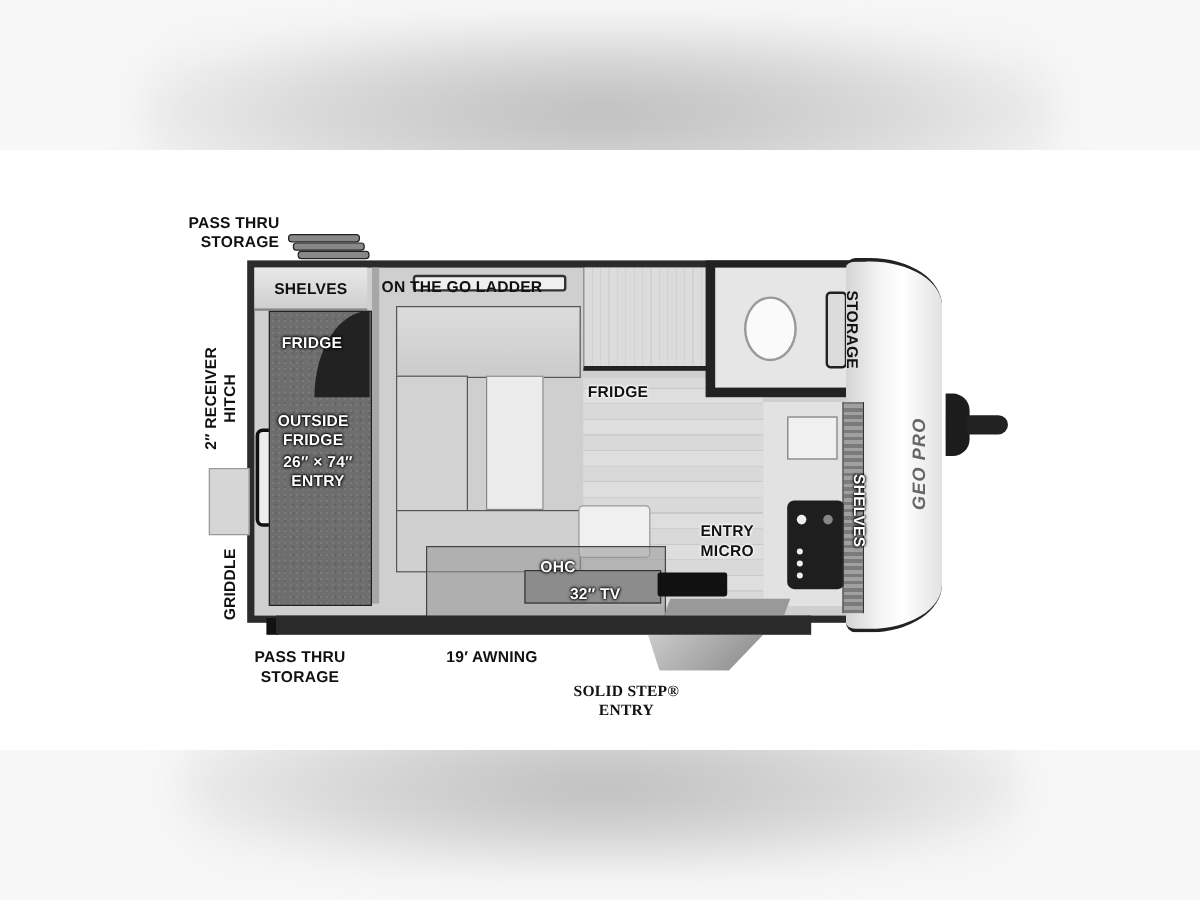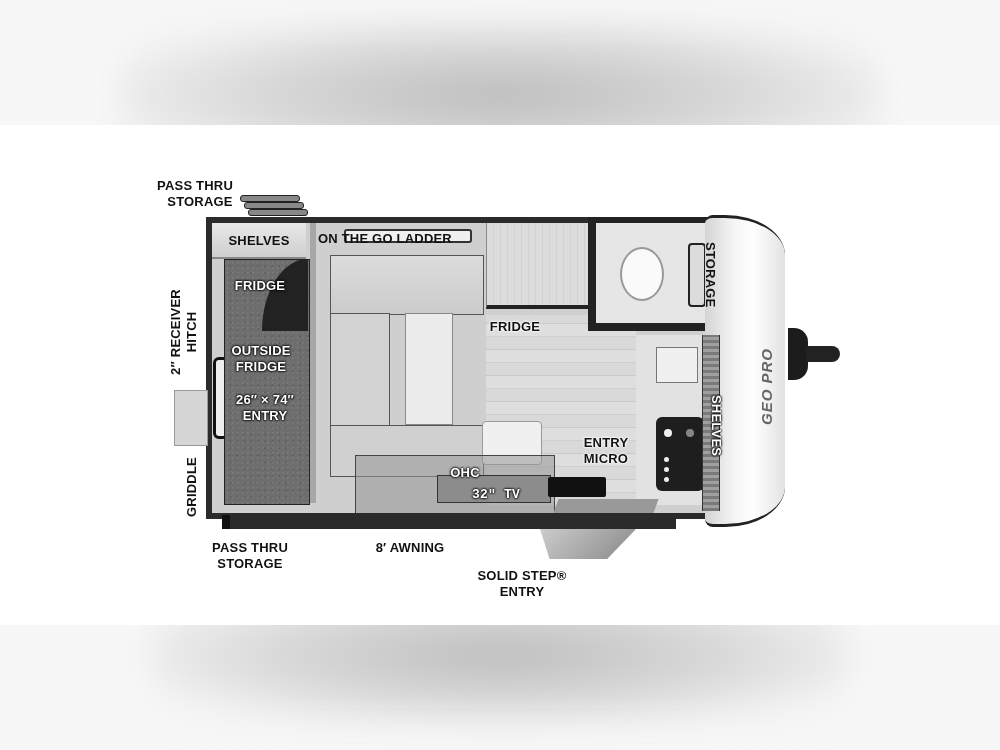--- a/index.html
+++ b/index.html
@@ -260,21 +260,21 @@
     <div style="margin-left:10px;">STORAGE</div>
   </div>
   <div class="lbl left" style="left:318px;top:70px;">ON THE GO LADDER</div>
 
   <div class="lbl" style="left:220px;top:108px;width:78px;">SHELVES</div>
   <div class="lbl inv" style="left:226px;top:153px;width:68px;">FRIDGE</div>
   <div class="lbl inv" style="left:222px;top:198px;width:78px;margin-top:20px;">
     <div>OUTSIDE</div>
     <div>FRIDGE</div>
   </div>
-  <div class="lbl inv" style="left:226px;top:267px;width:78px;">
+  <div class="lbl inv" style="left:226px;top:252px;width:78px;">
     <div>26″ × 74″</div>
     <div>ENTRY</div>
   </div>
 
   <div class="lbl vert" style="left:130px;top:190px;width:110px;height:34px;">
     <div>2″ RECEIVER</div>
     <div>HITCH</div>
   </div>
   <div class="lbl vert" style="left:160px;top:354px;width:64px;height:16px;">GRIDDLE</div>
 
@@ -282,24 +282,24 @@
 
   <div class="lbl vert-cw" style="left:702px;top:114px;height:72px;">STORAGE</div>
 
   <div class="lbl halo" style="left:578px;top:310px;width:56px;">
     <div>ENTRY</div>
     <div>MICRO</div>
   </div>
   <div class="lbl vert-cw inv" style="left:708px;top:266px;height:70px;">SHELVES</div>
 
   <div class="lbl inv" style="left:436px;top:340px;width:58px;">OHC</div>
-  <div class="lbl inv" style="left:460px;top:362px;width:72px;font-family:Liberation Mono, monospace;">32″ TV</div>
+  <div class="lbl inv" style="left:460px;top:362px;width:72px;">32″ TV</div>
 
   <div class="lbl" style="left:204px;top:415px;width:92px;">
     <div>PASS THRU</div>
     <div>STORAGE</div>
   </div>
-  <div class="lbl" style="left:362px;top:415px;width:96px;">8′ AWNING</div>
-  <div class="lbl" style="left:470px;top:443px;width:104px;">
+  <div class="lbl" style="left:362px;top:415px;width:96px;">19′ AWNING</div>
+  <div class="lbl" style="left:470px;top:443px;width:104px;font-family:Liberation Serif, serif;">
     <div>SOLID STEP®</div>
     <div>ENTRY</div>
   </div>
 </div>
 
 </body></html>

